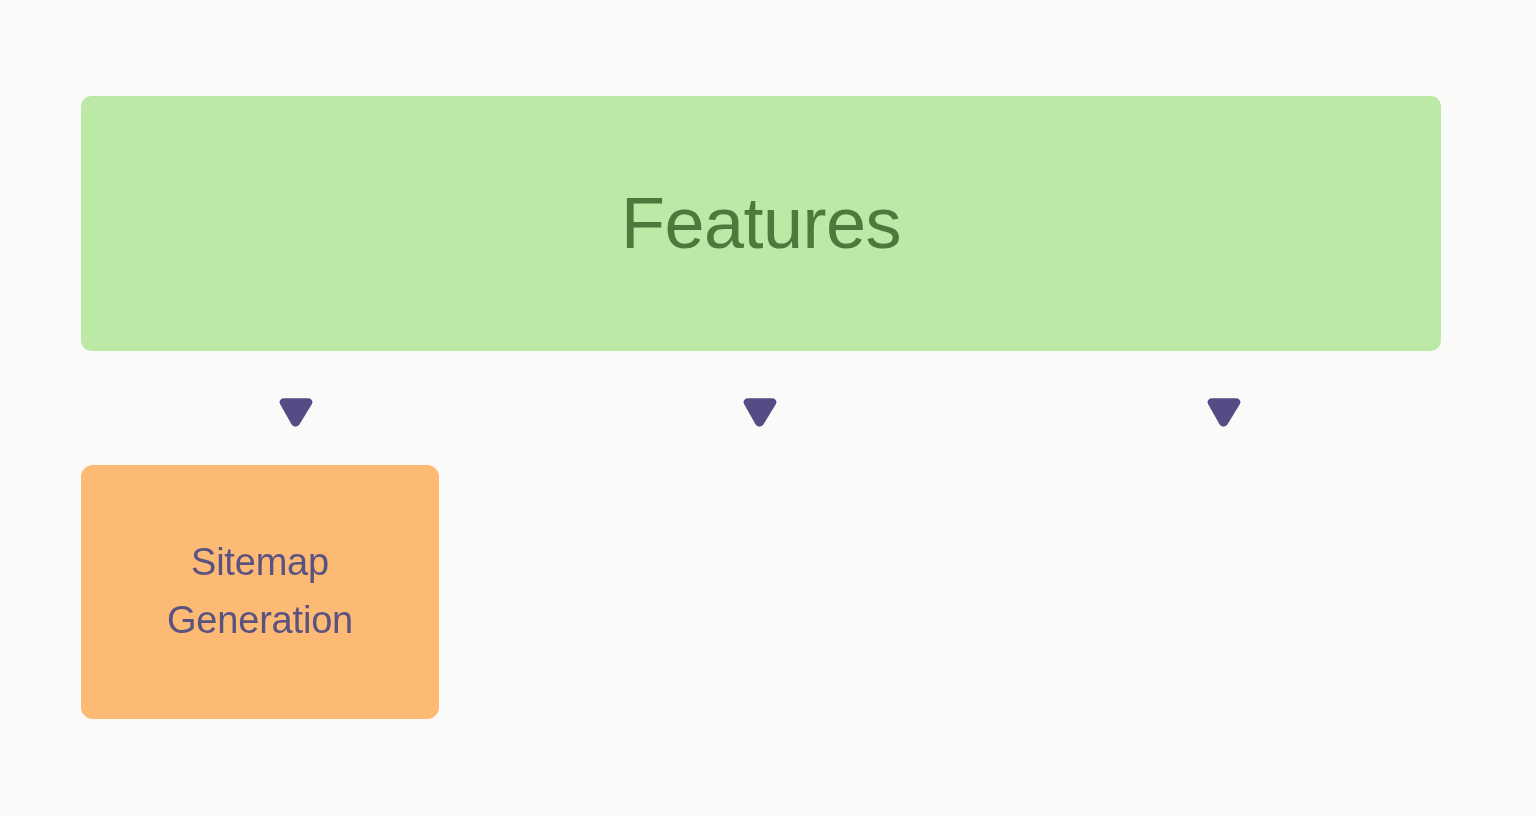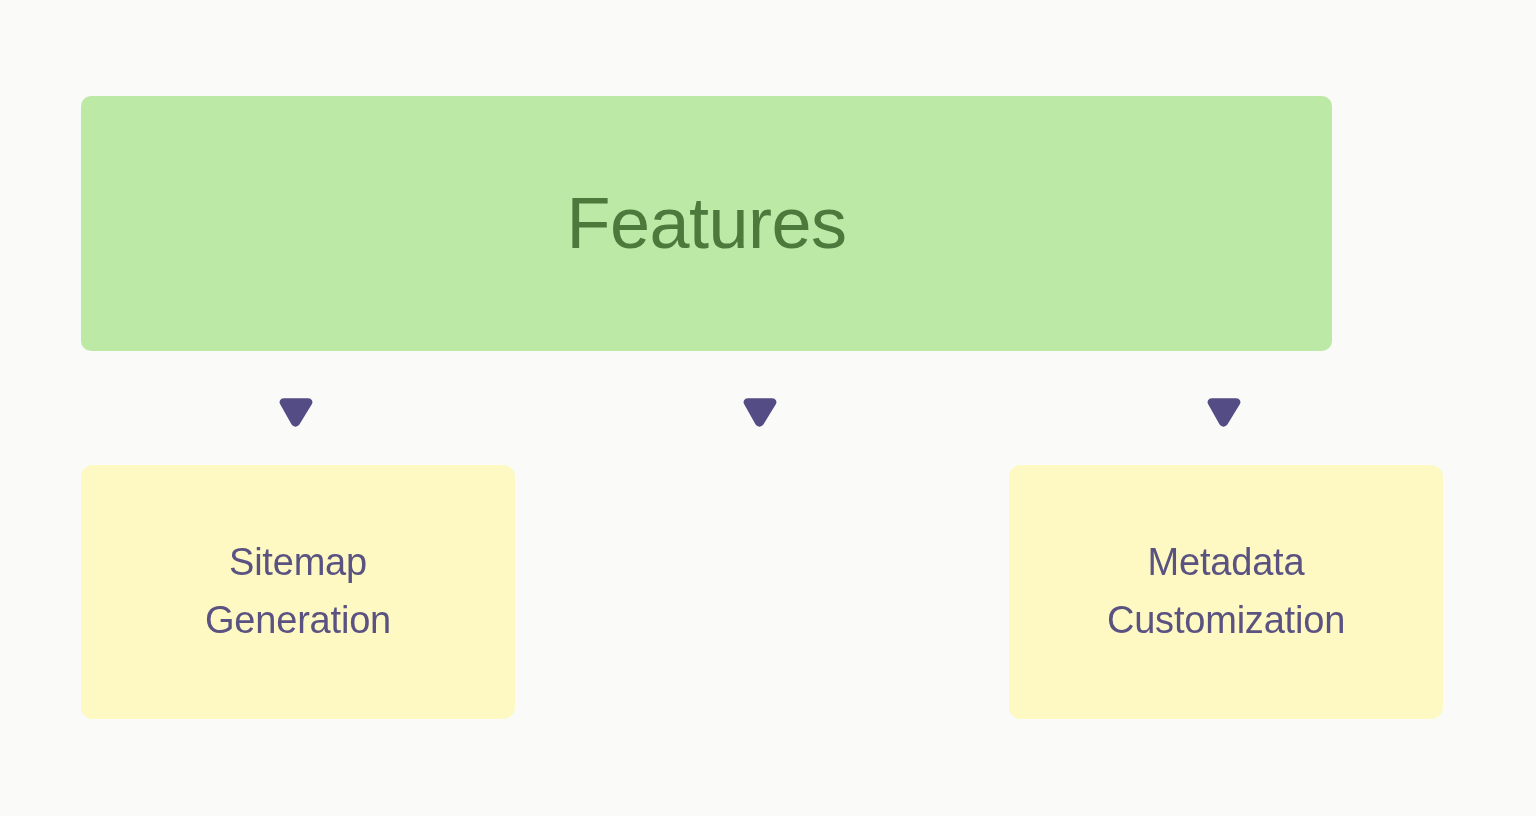--- a/index.html
+++ b/index.html
@@ -18,21 +18,21 @@
     position: relative;
     width: 1536px;
     height: 816px;
   }
 
   
   .node-root {
     position: absolute;
     left: 81px;
     top: 96px;
-    width: 1251px;
+    width: 1360px;
     height: 255px;
     background: #BDE9A7;
     border-radius: 10px;
     display: flex;
     align-items: center;
     justify-content: center;
     box-sizing: border-box;
   }
   .node-root-label {
     font-size: 72px;
@@ -57,23 +57,23 @@
     height: 30px;
   }
   .connector-1 { left: 279px; }
   .connector-2 { left: 743px; }
   .connector-3 { left: 1207px; }
 
   
   .node-leaf {
     position: absolute;
     top: 465px;
-    width: 434px;
+    width: 358px;
     height: 254px;
-    background: #fef9c3;
+    background: #fdba74;
     border-radius: 12px;
     display: flex;
     align-items: center;
     justify-content: center;
     box-sizing: border-box;
     padding: 0 34px;
   }
   .node-leaf-1 { left: 81px; }
   .node-leaf-2 { left: 545px; }
   .node-leaf-3 { left: 1009px; }
@@ -114,18 +114,14 @@
       <path d="M4.6 1.2 h24.8 a4 4 0 0 1 3.4 6.1 l-12.4 20.2 a4.6 4.6 0 0 1 -7.8 0 L1.2 7.3 a4 4 0 0 1 3.4 -6.1 z" fill="#534C85"></path>
     </svg>
   </div>
 
   <div class="node-leaf node-leaf-1">
     <div class="node-leaf-label">Sitemap
 Generation</div>
   </div>
 
 
-  <div class="node-leaf node-leaf-3">
-    <div class="node-leaf-label">Metadata
-Customization</div>
-  </div>
 
 </div>
 
 </body></html>

